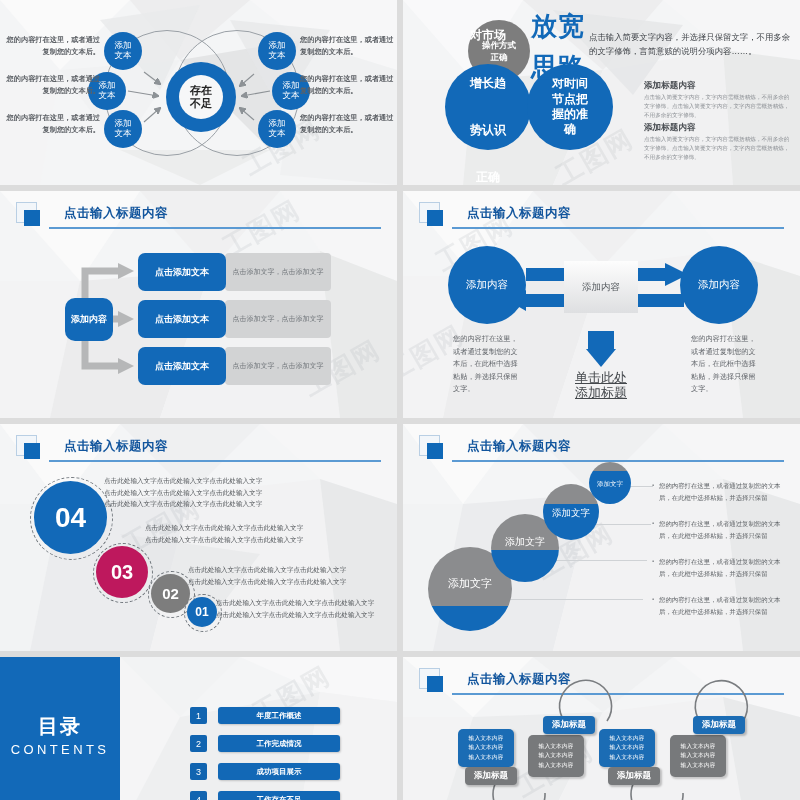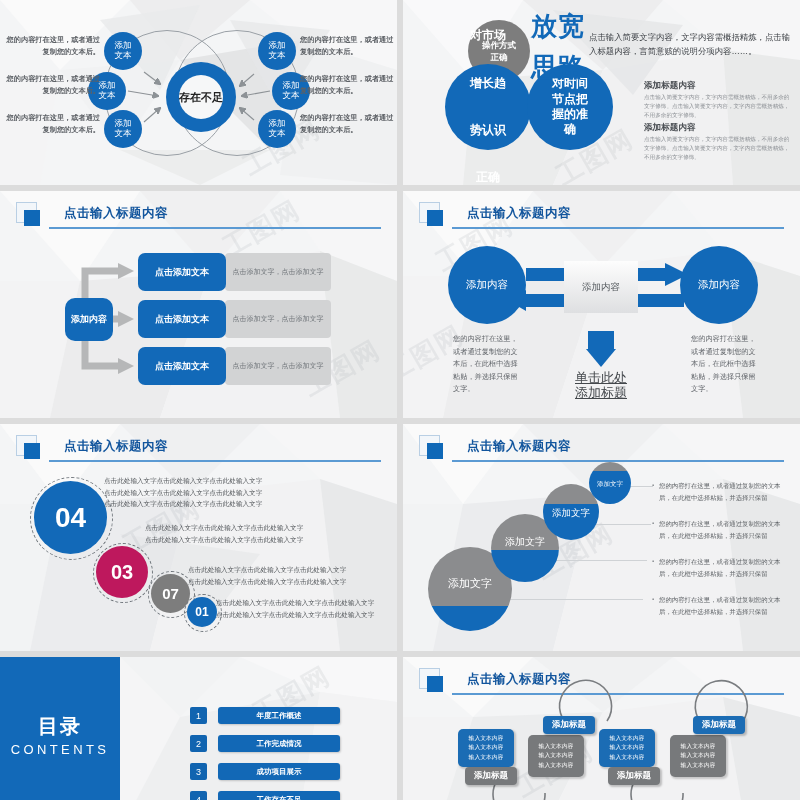--- a/index.html
+++ b/index.html
@@ -29,21 +29,21 @@
   
   .s-head{position:absolute;left:16px;top:11px;right:14px;height:28px;}
   .hd-sq-outline{position:absolute;left:0;top:0;width:19px;height:19px;border:1.4px solid #b9cfe4;background:#f2f6fa;}
   .hd-sq-solid{position:absolute;left:8px;top:8px;width:16px;height:16px;background:#0f68b7;}
   .hd-title{position:absolute;left:48px;top:3px;font-size:12.5px;font-weight:bold;color:#12559d;letter-spacing:.5px;}
   .hd-rule{position:absolute;left:33px;top:25px;right:2px;height:1.6px;background:#5b9ad3;}
 
   
   .venn-ring{position:absolute;border:1px solid #9aa0a6;border-radius:50%;}
   .hub{position:absolute;border-radius:50%;background:#1269b8;display:flex;align-items:center;justify-content:center;}
-  .hub-inner{width:44px;height:44px;border-radius:50%;background:#f6f7f8;display:flex;flex-direction:row;align-items:center;justify-content:center;text-align:center;}
+  .hub-inner{width:44px;height:44px;border-radius:50%;background:#f6f7f8;display:flex;flex-direction:column;align-items:center;justify-content:center;text-align:center;}
   .hub-inner b{font-size:11px;color:#222;line-height:1.15;font-weight:bold;}
   .node{position:absolute;width:38px;height:38px;border-radius:50%;background:#1269b8;color:#fff;font-size:8.5px;line-height:1.15;display:flex;flex-direction:column;align-items:center;justify-content:center;text-align:center;}
   .sidetext{position:absolute;font-size:7.2px;color:#5d6166;line-height:1.6;width:96px;font-weight:bold;}
   .sidetext.r{text-align:left;}
   .sidetext.l{text-align:right;}
   .arw{position:absolute;}
 
   
   .gcircle{position:absolute;border-radius:50%;background:#7d7d7d;color:#fff;display:flex;flex-direction:column;align-items:center;justify-content:center;font-size:8.5px;font-weight:bold;line-height:1.45;text-align:center;}
   .bcircle{position:absolute;border-radius:50%;background:#1269b8;color:#fff;display:flex;flex-direction:column;align-items:center;justify-content:center;font-size:12px;font-weight:bold;line-height:1.28;text-align:center;}
@@ -200,21 +200,21 @@
     <div class="bcircle" style="left:124px;top:64px;width:86px;height:86px;">
       <span>对时间</span>
       <span>节点把</span>
       <span>握的准</span>
       <span>确</span>
     </div>
 
     <div class="bigtitle" style="left:128px;top:13px;">放宽</div>
     <div class="bigtitle" style="left:128px;top:54px;">思路</div>
 
-    <div class="lede" style="left:186px;top:30px;width:204px;">点击输入简要文字内容，文字内容需概括精炼，点击输入标题内容，言简意赅的说明分项内容……。</div>
+    <div class="lede" style="left:186px;top:30px;width:204px;">点击输入简要文字内容，并选择只保留文字，不用多余的文字修饰，言简意赅的说明分项内容……。</div>
 
     <div class="bhead" style="left:241px;top:80px;">添加标题内容</div>
     <div class="bbody" style="left:241px;top:93px;width:150px;">点击输入简要文字内容，文字内容需概括精炼，不用多余的文字修饰。点击输入简要文字内容，文字内容需概括精炼，不用多余的文字修饰。</div>
     <div class="bhead" style="left:241px;top:122px;">添加标题内容</div>
     <div class="bbody" style="left:241px;top:135px;width:150px;">点击输入简要文字内容，文字内容需概括精炼，不用多余的文字修饰。点击输入简要文字内容，文字内容需概括精炼，不用多余的文字修饰。</div>
   </div>
 
   <div class="slide">
     <div class="poly">
       <svg viewBox="0 0 397 227" preserveAspectRatio="none">
@@ -354,21 +354,21 @@
       <span>04</span>
     </div>
 
     <div class="dashring" style="left:93px;top:119px;width:58px;height:58px;"></div>
     <div class="numc" style="left:96px;top:122px;width:52px;height:52px;background:#be185d;font-size:20px;">
       <span>03</span>
     </div>
 
     <div class="dashring" style="left:148px;top:147px;width:45px;height:45px;"></div>
     <div class="numc" style="left:151px;top:150px;width:39px;height:39px;background:#7d7d7d;font-size:15px;">
-      <span>07</span>
+      <span>02</span>
     </div>
 
     <div class="dashring" style="left:184px;top:170px;width:36px;height:36px;"></div>
     <div class="numc" style="left:187px;top:173px;width:30px;height:30px;background:#1269b8;font-size:12px;">
       <span>01</span>
     </div>
 
     <div class="ntxt" style="left:104px;top:51px;width:230px;white-space:pre-line;">点击此处输入文字点击此处输入文字点击此处输入文字
 点击此处输入文字点击此处输入文字点击此处输入文字
 点击此处输入文字点击此处输入文字点击此处输入文字</div>

